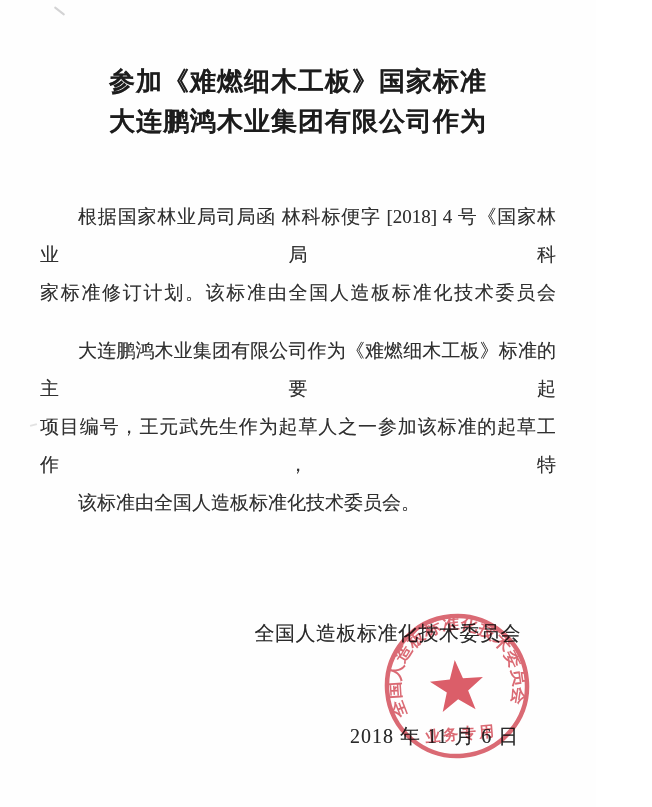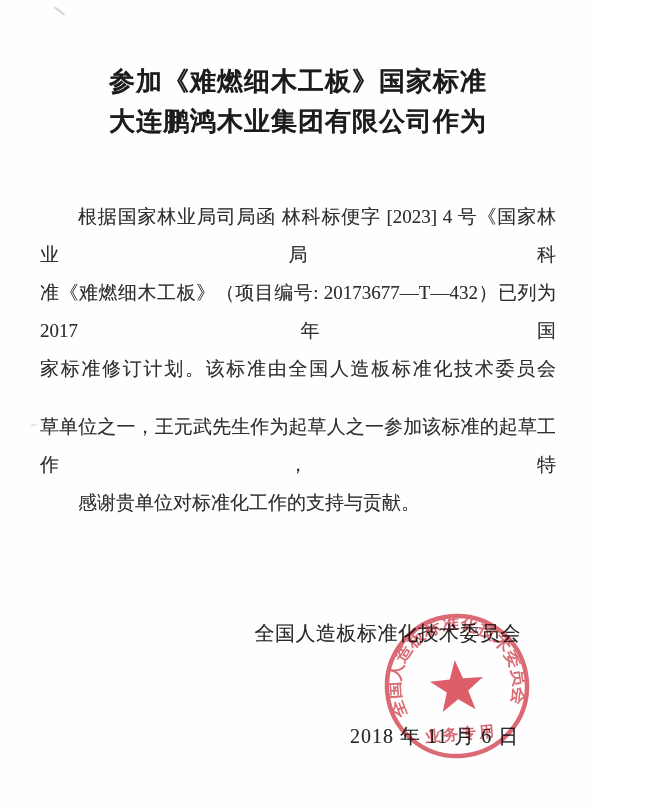--- a/index.html
+++ b/index.html
@@ -113,29 +113,29 @@
   <div class="scan-mark-1"></div>
   <div class="scan-mark-2"></div>
 
   <div class="title-block">
     <span class="line">参加《难燃细木工板》国家标准</span>
     <span class="line">大连鹏鸿木业集团有限公司作为</span>
   </div>
 
   <div class="body-block">
     <div class="para-1">
-      <span class="line indent fill">根据国家林业局司局函 林科标便字 [2023] 4 号《国家林业局科</span>
-      <span class="line fill">准《难燃细木工板》（项目编号: 20173677—T—432）已列为 2017 年国</span>
+      <span class="line indent fill">根据国家林业局司局函 林科标便字 [2018] 4 号《国家林业局科</span>
       <span class="line fill">家标准修订计划。该标准由全国人造板标准化技术委员会</span>
     </div>
     <div class="para-2">
-      <span class="line fill">草单位之一，王元武先生作为起草人之一参加该标准的起草工作，特</span>
+      <span class="line indent fill">大连鹏鸿木业集团有限公司作为《难燃细木工板》标准的主要起</span>
+      <span class="line fill">项目编号，王元武先生作为起草人之一参加该标准的起草工作，特</span>
     </div>
     <div class="para-3">
-      <span class="line indent">感谢贵单位对标准化工作的支持与贡献。</span>
+      <span class="line indent">该标准由全国人造板标准化技术委员会。</span>
     </div>
   </div>
 
   <div class="signature-line">全国人造板标准化技术委员会</div>
 
   <div class="date-line">2018 年 11 月 6 日</div>
 
   <svg class="seal" viewBox="0 0 160 160" aria-hidden="true">
     <circle cx="80" cy="80" r="70" fill="none" stroke="#d5505c" stroke-width="4.5"></circle>
     <defs>

